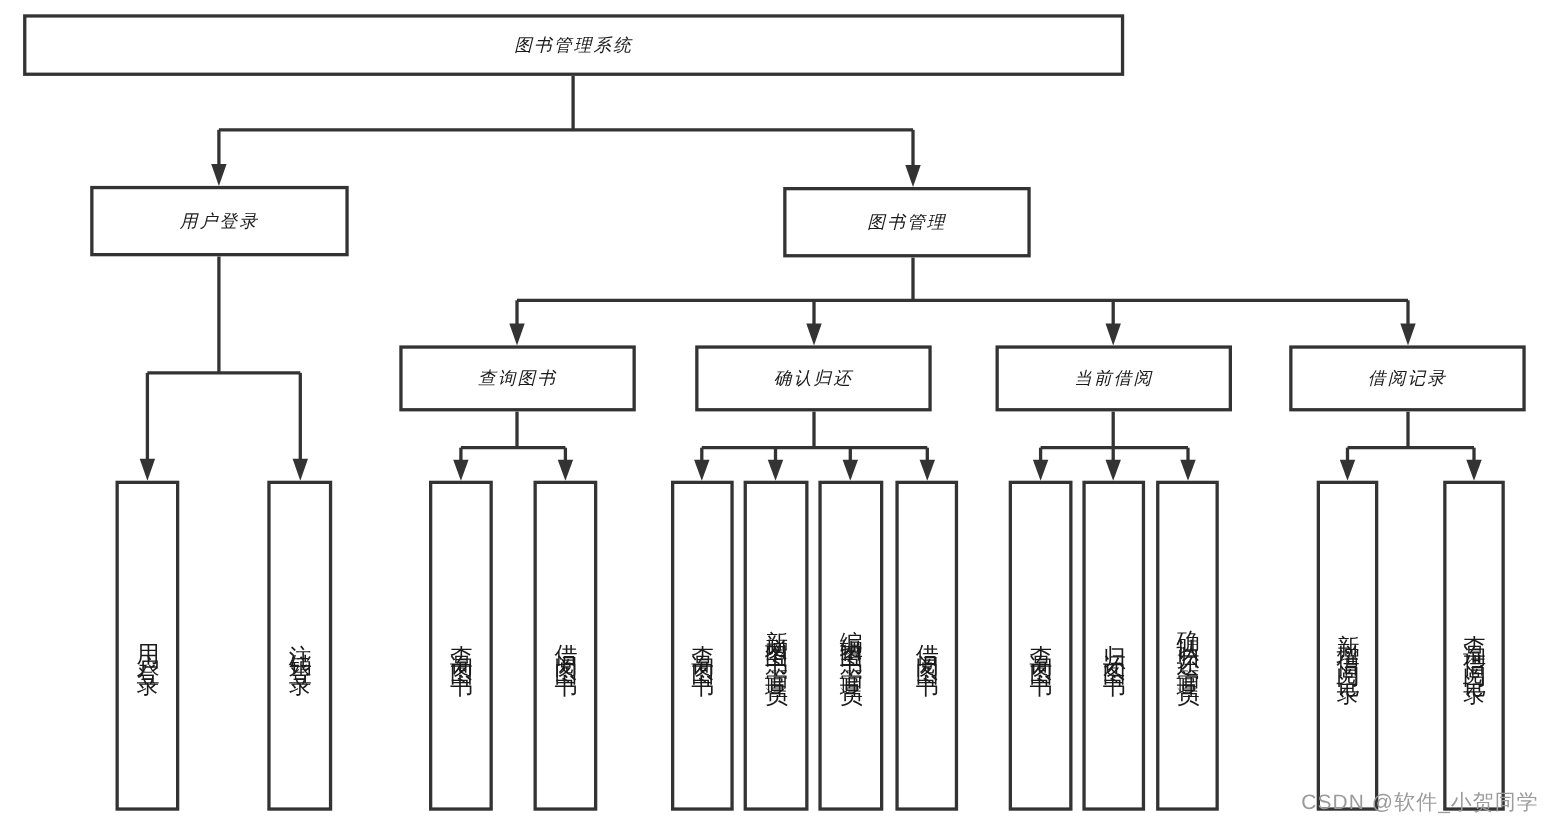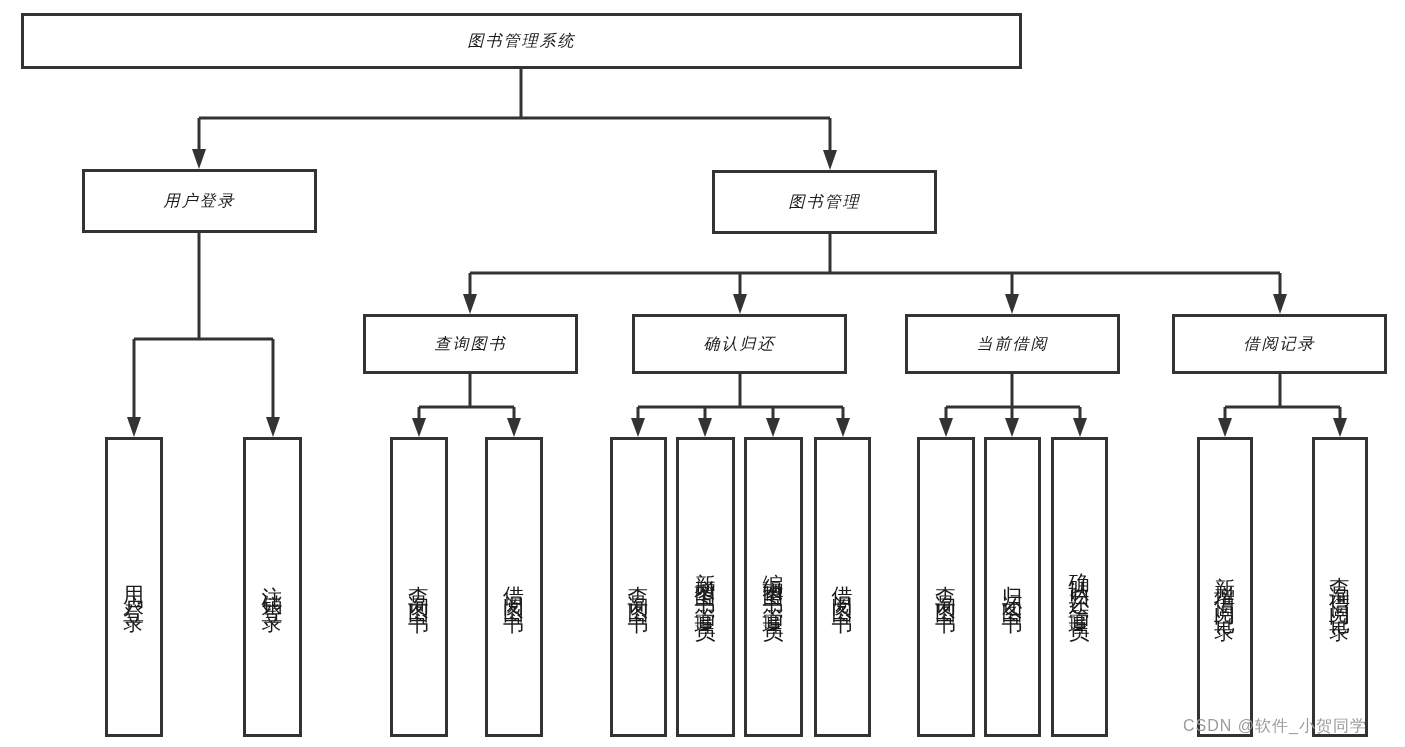--- a/index.html
+++ b/index.html
@@ -33,21 +33,21 @@
     text-orientation:mixed;
     font-size:21px;
     letter-spacing:9px;
     line-height:1;
   }
   .vbox span.long{letter-spacing:7px;}
   #watermark{
     position:absolute;
     left:1183px;top:716px;
     z-index:5;
-    font-size:16px;
+    font-size:19px;
     color:#9b9b9b;
     white-space:nowrap;
     letter-spacing:1px;
   }
 </style>
 </head>
 <body>
 
 <div id="canvas">
 

